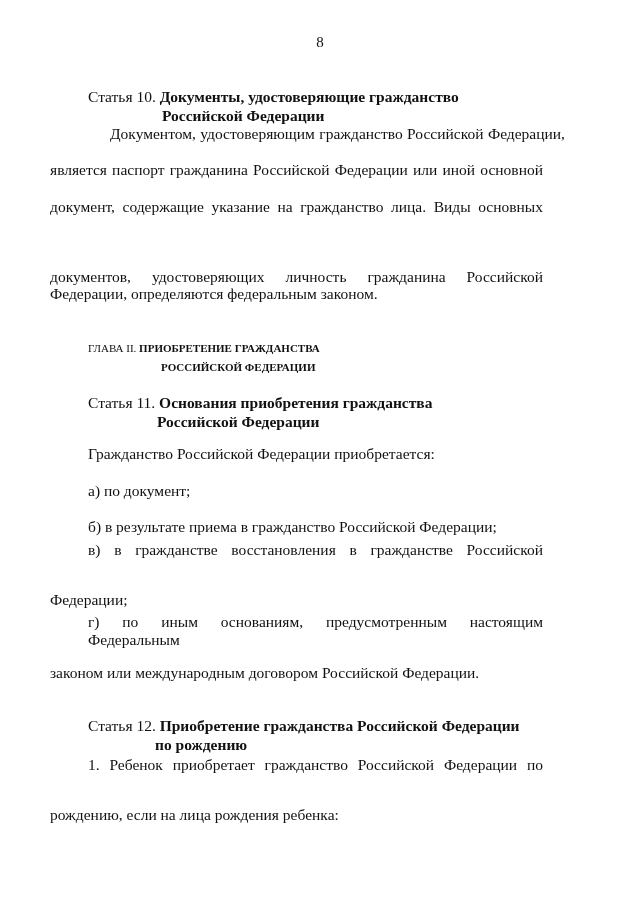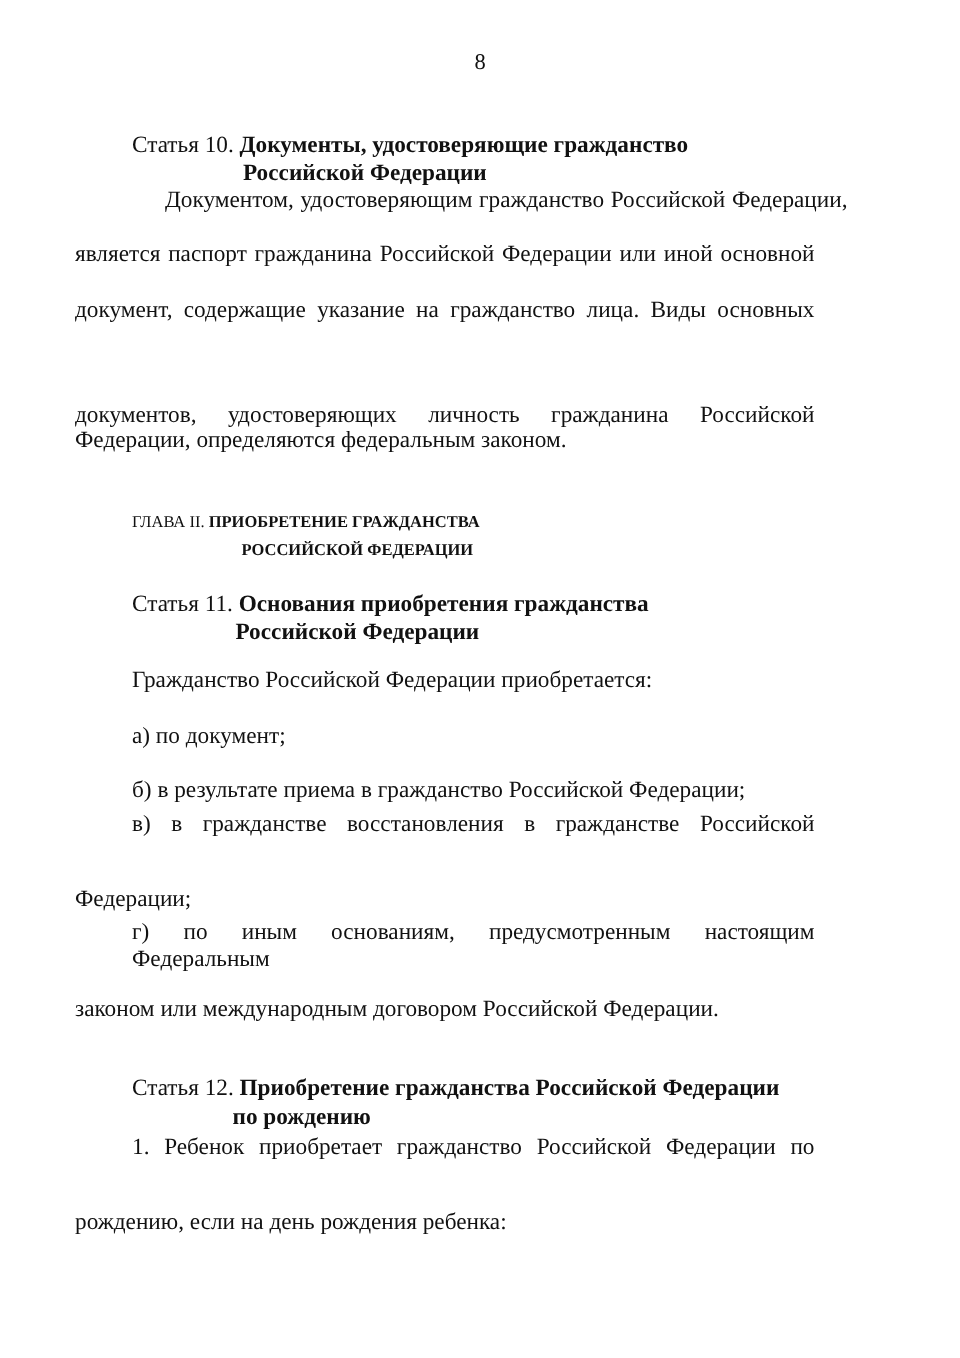--- a/index.html
+++ b/index.html
@@ -44,13 +44,13 @@
 <div class="line" style="left:50px; top:577px;text-align:center;">Федерации;</div>
 <div class="just" style="left:88px; width:455px; top:613px;">г) по иным основаниям, предусмотренным настоящим Федеральным</div>
 <div class="line" style="left:50px; top:650px;">законом или международным договором Российской Федерации.</div>
 
 <div class="line" style="left:88px; top:703px;">
   <span>Статья 12. </span><span class="b">Приобретение гражданства Российской Федерации</span>
 </div>
 <div class="line b" style="left:155px; top:722px;">по рождению</div>
 
 <div class="just" style="left:88px; width:455px; top:756px;">1. Ребенок приобретает гражданство Российской Федерации по</div>
-<div class="line" style="left:50px; top:792px;">рождению, если на день рождения ребенка:</div>
+<div class="line" style="left:50px; top:792px;">рождению, если на лица рождения ребенка:</div>
 
 </body></html>

